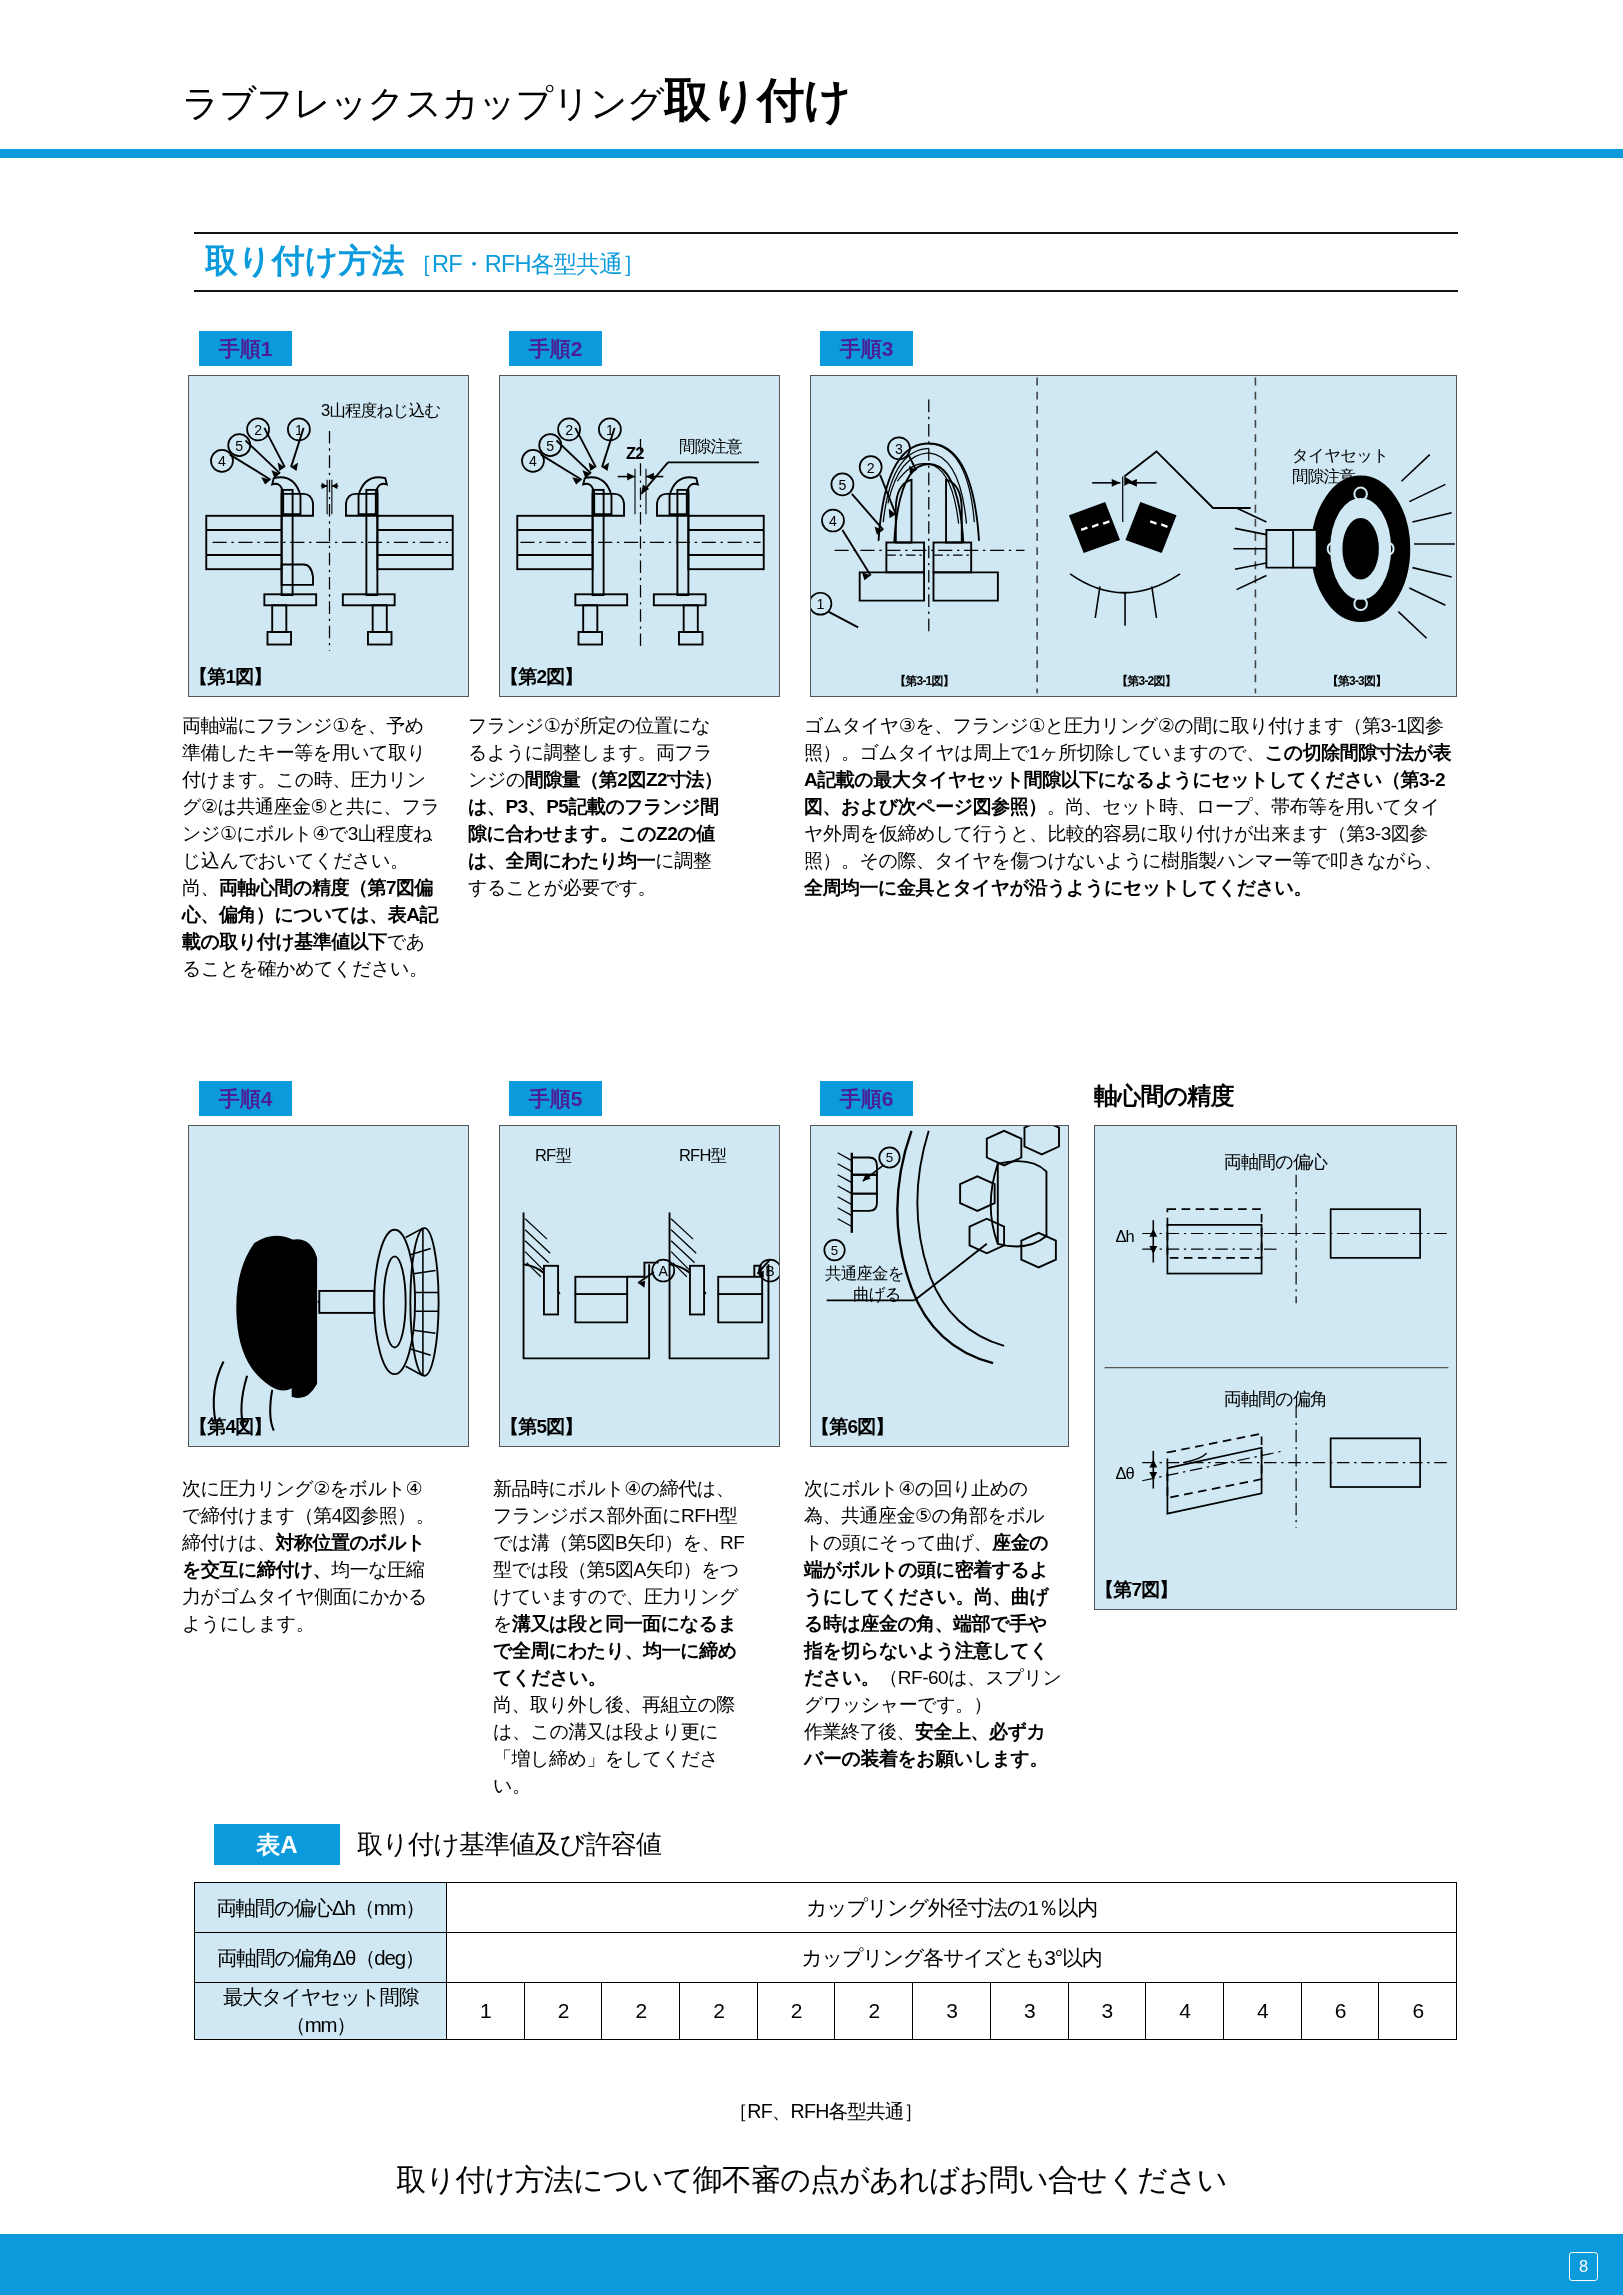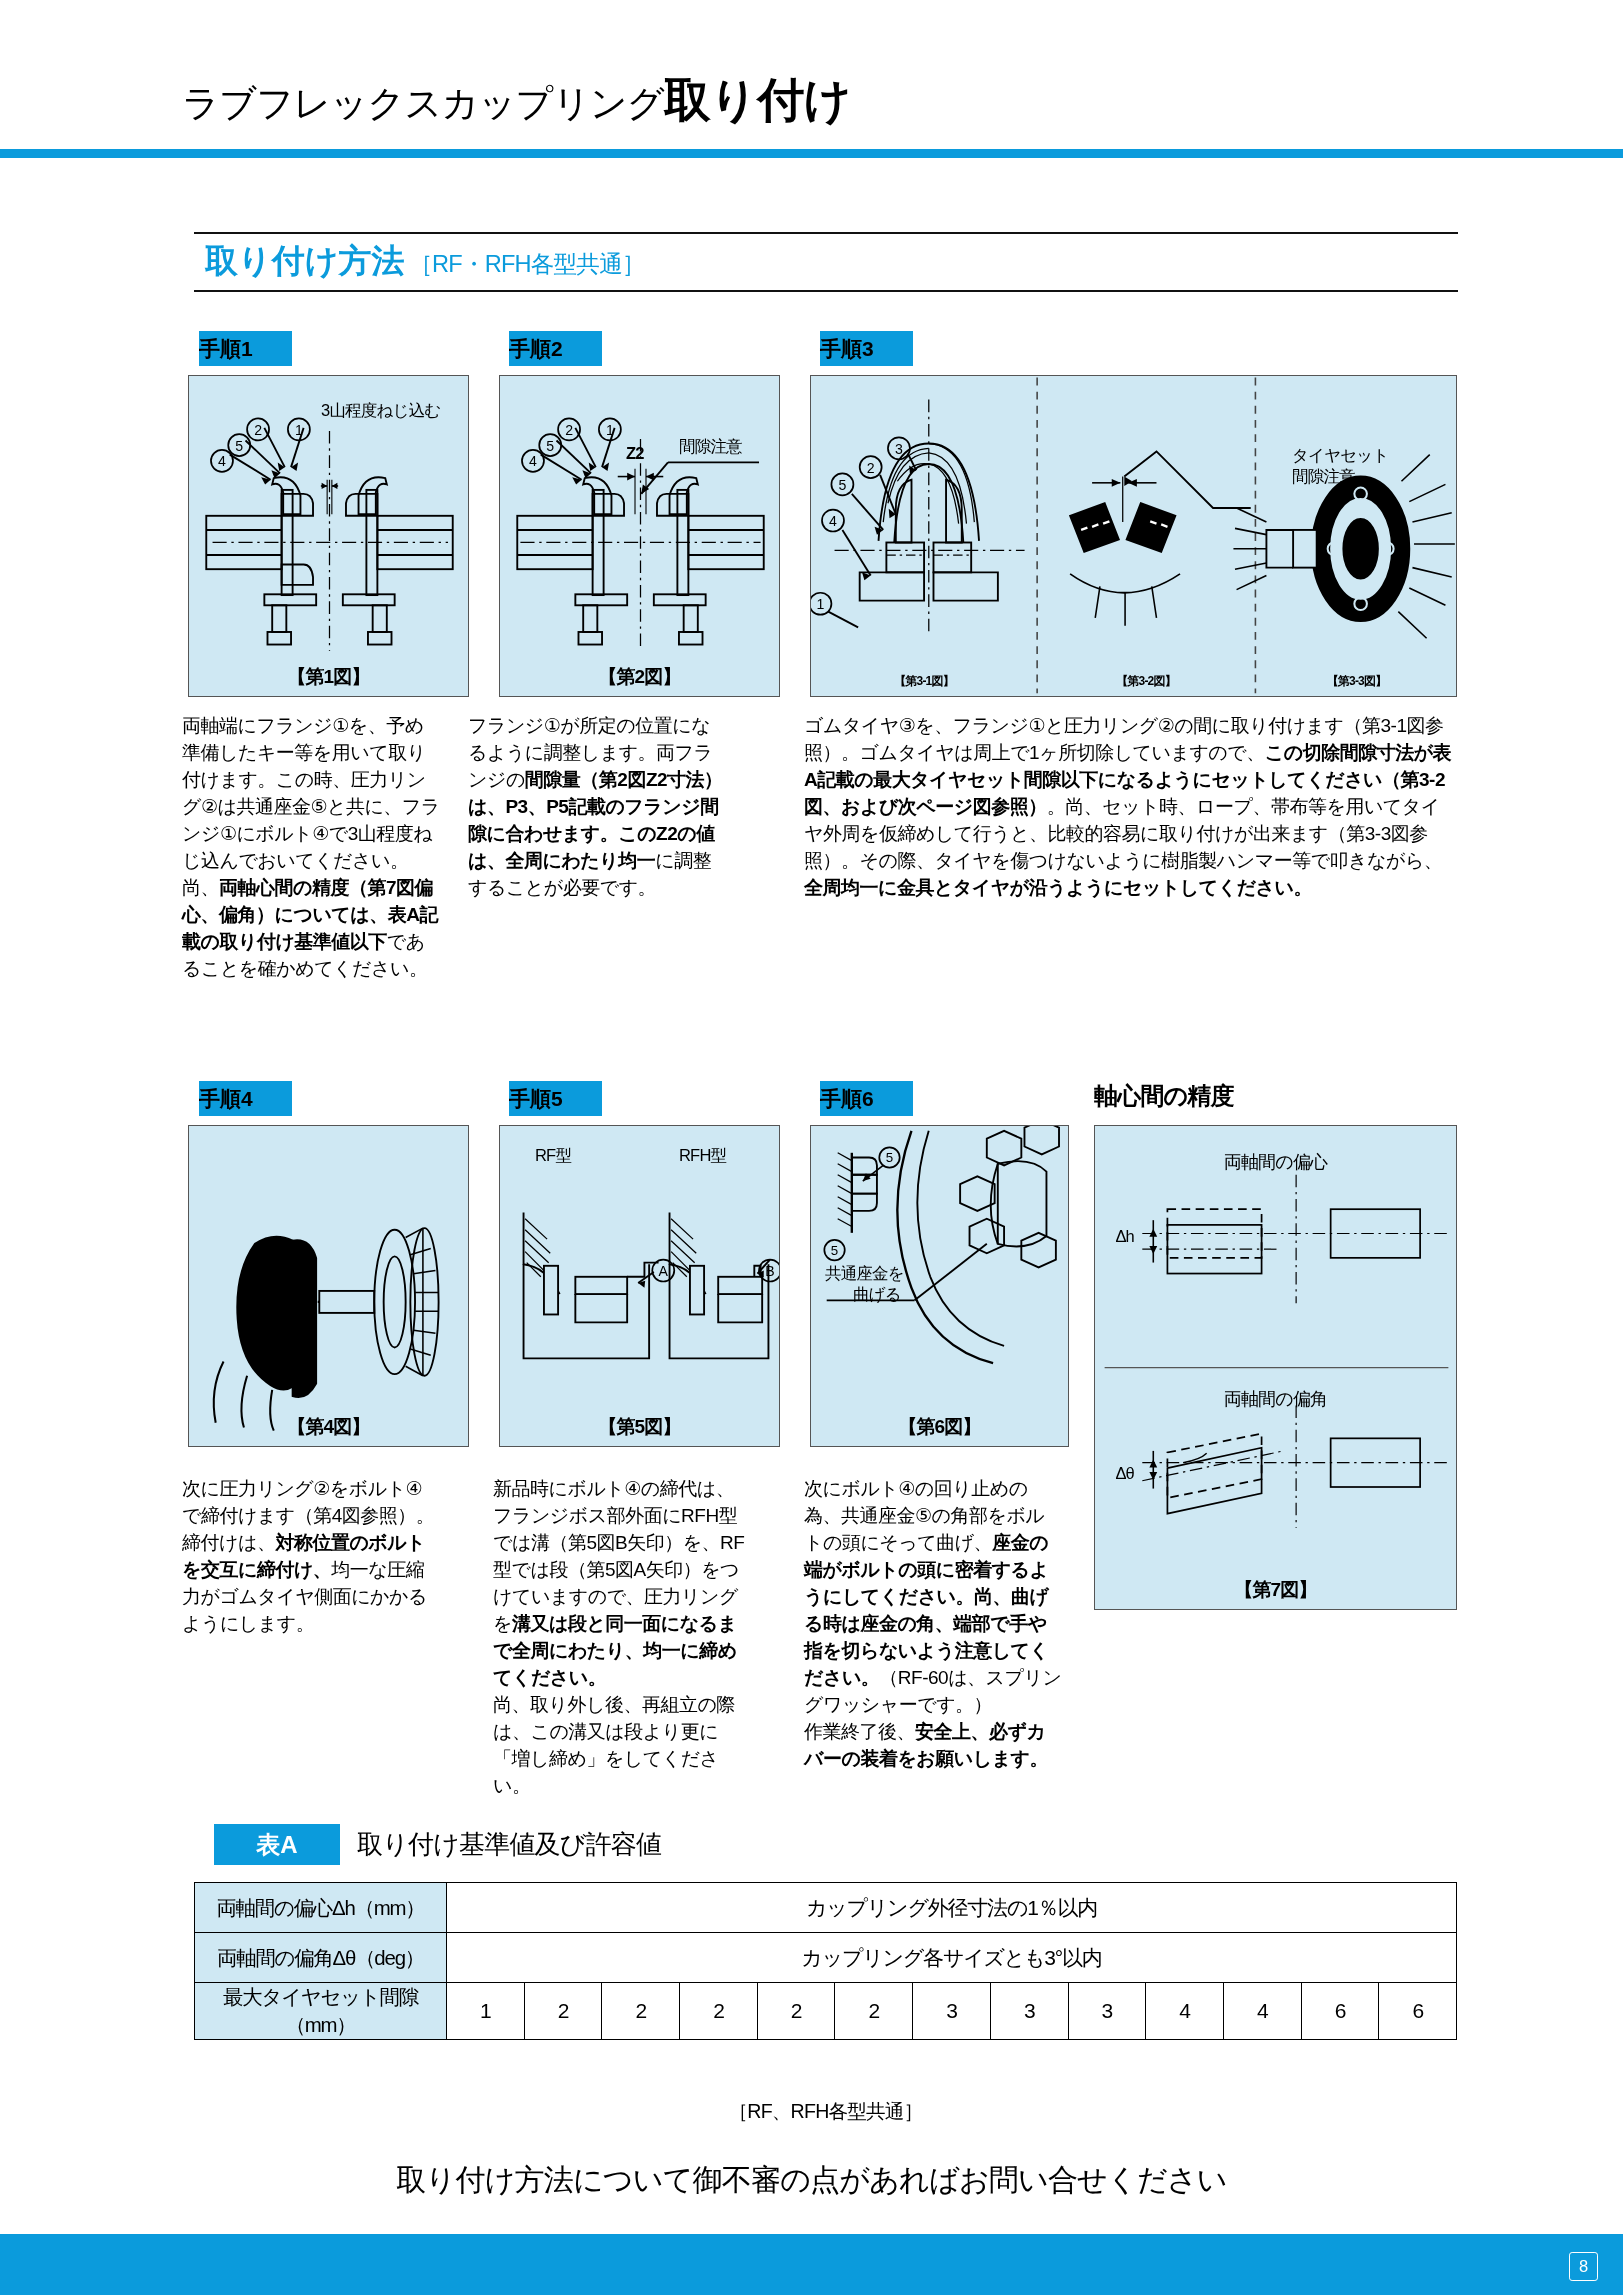--- a/index.html
+++ b/index.html
@@ -76,42 +76,42 @@
     font-size: 23.6px;
     font-weight: 400;
     letter-spacing: -0.8px;
     margin-left: 4.7px;
   }
 
   
   .step-badge {
     position: absolute;
     background: #0b9bdc;
-    color: #000000;
+    color: #4c1d95;
     font-size: 21px;
     font-weight: 700;
+    text-align: center;
     line-height: 35px;
     height: 35px;
     width: 93px;
     letter-spacing: 0px;
   }
 
   
   .figbox {
     position: absolute;
     background: #cfe8f3;
     border: 1.6px solid #555;
     box-sizing: border-box;
     overflow: hidden;
   }
   .figcap {
     position: absolute;
     bottom: 6.3px;
     width: 100%;
-    text-align: center;
     font-size: 19px;
     font-weight: 700;
     letter-spacing: -0.8px;
   }
   .figcap-part {
     position: absolute;
     bottom: 6.3px;
     text-align: center;
     font-size: 12px;
     font-weight: 700;

